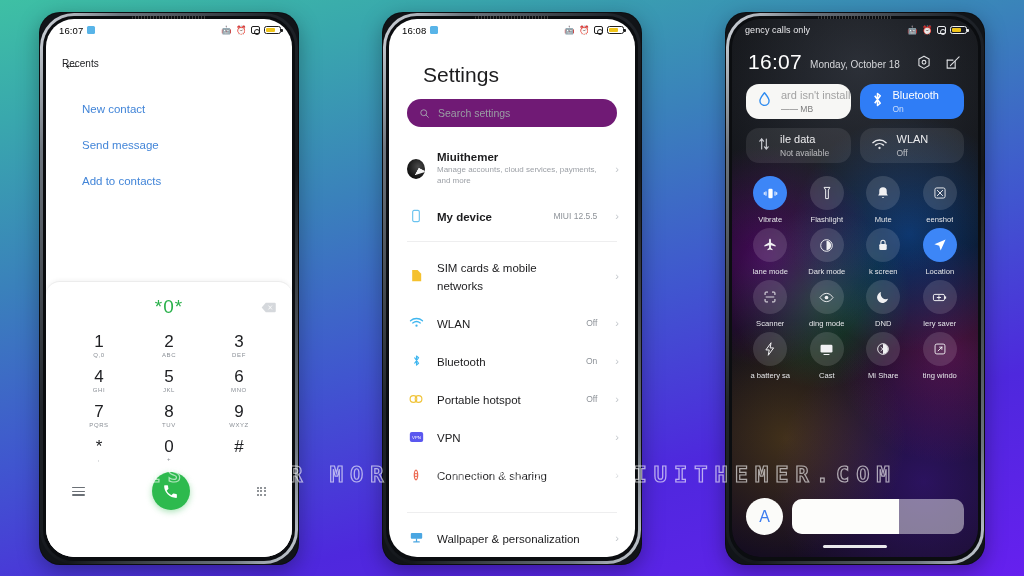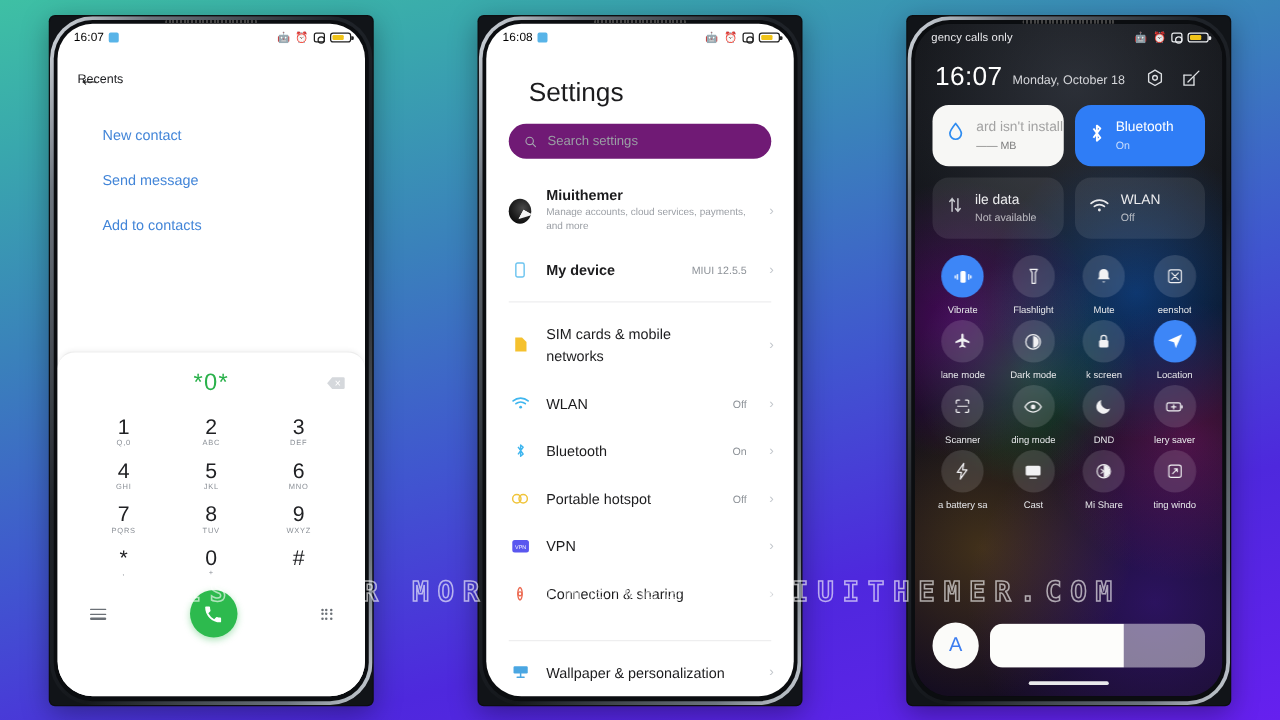--- a/index.html
+++ b/index.html
@@ -11,21 +11,21 @@
   #stage {
     position: relative;
     width: 1024px; height: 576px;
     background: linear-gradient(165deg, #3ec0a4 0%, #39a8ad 14%, #3a81bb 34%, #4056cf 55%, #4e28dd 76%, #6620ef 100%);
     overflow: hidden;
   }
 
   
   .phone {
     position: absolute;
-    border-radius: 4px;
+    border-radius: 20px;
     background: #111418;
     box-shadow: 0 0 0 1px #0c0e11, 0 6px 22px rgba(0,0,0,.35);
     padding: 6px 6px 7px 6px;
     overflow: hidden;
   }
   .phone::before { 
     content: "";
     position: absolute; inset: 0;
     border-radius: 34px;
     background: linear-gradient(120deg,#d8dde3 0%,#6e767f 14%,#20242a 40%,#14171b 60%,#6e767f 88%,#cfd5db 100%);
@@ -184,21 +184,21 @@
   .cc-statusbar { color:#e9e9ec; }
   .cc-clockrow {
     display:flex; align-items:flex-end; gap:8px;
     padding: 10px 16px 0;
   }
   .cc-time { font-size: 21px; letter-spacing:.3px; line-height:1; }
   .cc-date { font-size: 10px; color:#d5d6da; padding-bottom: 2px; flex:1; }
   .cc-hicon { width:17px; height:17px; margin-left:4px; opacity:.93; cursor:pointer; }
   .cc-cards { display:grid; grid-template-columns: 1fr 1fr; gap: 9px; padding: 12px 14px 0; }
   .cc-card {
-    height: 49px; border-radius: 13px;
+    height: 35px; border-radius: 13px;
     display:flex; align-items:center; gap:9px; padding: 0 11px;
     cursor:pointer; overflow:hidden;
   }
   .cc-card.light { background:#f7f7f5; color:#1b1b1b; }
   .cc-card.blue  { background:#2f7df6; color:#fff; }
   .cc-card.dim   { background: rgba(255,255,255,.085); color:#ececee; }
   .cc-card .cname { font-size: 11px; line-height:1.15; white-space:nowrap; }
   .cc-card .cstate{ font-size: 8.5px; opacity:.72; margin-top:2px; white-space:nowrap; }
   .cc-card.light .cname { color:#a2a2a2; }
   .cc-card.light .cstate{ color:#7b7b7b; opacity:1; }

